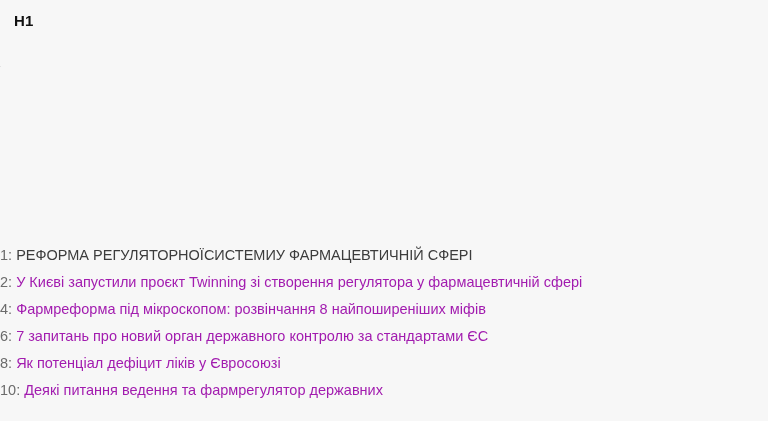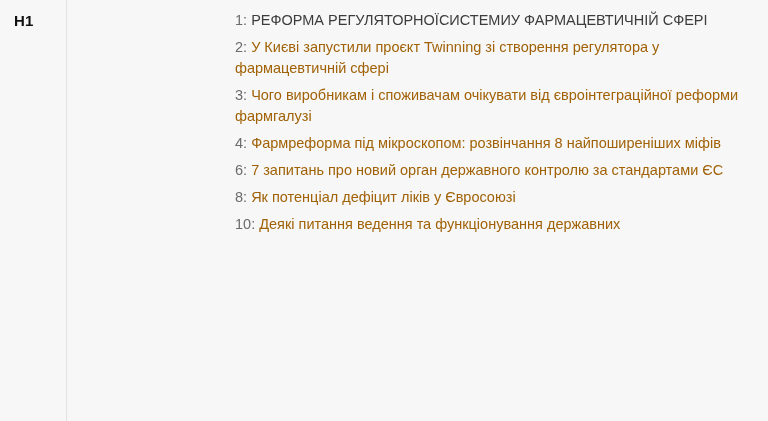--- a/index.html
+++ b/index.html
@@ -13,21 +13,21 @@
     font-family: "Liberation Sans", sans-serif;
     overflow: hidden;
   }
   .panel {
     position: relative;
     width: 768px;
     height: 421px;
     background: #f7f7f7;
     box-sizing: border-box;
     display: flex;
-    flex-direction: row;
+    flex-direction: column;
   }
   .label-col {
     width: 66px;
     flex: 0 0 66px;
     padding: 12px 0 0 14px;
     box-sizing: border-box;
   }
   .h-label {
     font-size: 15px;
     font-weight: bold;
@@ -55,21 +55,21 @@
     font-size: 14.5px;
     line-height: 21px;
     color: #4a4a4a;
     margin: 0 0 6px 0;
     word-wrap: break-word;
   }
   .item .idx {
     color: #6b6b6b;
   }
   .item .txt {
-    color: #a16207;
+    color: #a21caf;
   }
   .item.first .txt {
     color: #3c3c3c;
     font-weight: normal;
   }
 </style>
 </head>
 <body>
 
 <div class="panel">
@@ -87,24 +87,20 @@
     <div class="item first">
       <span class="idx">1:</span>
       <span class="txt">РЕФОРМА РЕГУЛЯТОРНОЇСИСТЕМИУ ФАРМАЦЕВТИЧНІЙ СФЕРІ</span>
     </div>
 
     <div class="item">
       <span class="idx">2:</span>
       <span class="txt">У Києві запустили проєкт Twinning зі створення регулятора у фармацевтичній сфері</span>
     </div>
 
-    <div class="item">
-      <span class="idx">3:</span>
-      <span class="txt">Чого виробникам і споживачам очікувати від євроінтеграційної реформи фармгалузі</span>
-    </div>
 
     <div class="item">
       <span class="idx">4:</span>
       <span class="txt">Фармреформа під мікроскопом: розвінчання 8 найпоширеніших міфів</span>
     </div>
 
 
     <div class="item">
       <span class="idx">6:</span>
       <span class="txt">7 запитань про новий орган державного контролю за стандартами ЄС</span>
@@ -112,17 +108,17 @@
 
 
     <div class="item">
       <span class="idx">8:</span>
       <span class="txt">Як потенціал дефіцит ліків у Євросоюзі</span>
     </div>
 
 
     <div class="item">
       <span class="idx">10:</span>
-      <span class="txt">Деякі питання ведення та функціонування державних</span>
+      <span class="txt">Деякі питання ведення та фармрегулятор державних</span>
     </div>
 
   </div>
 </div>
 
 </body></html>

